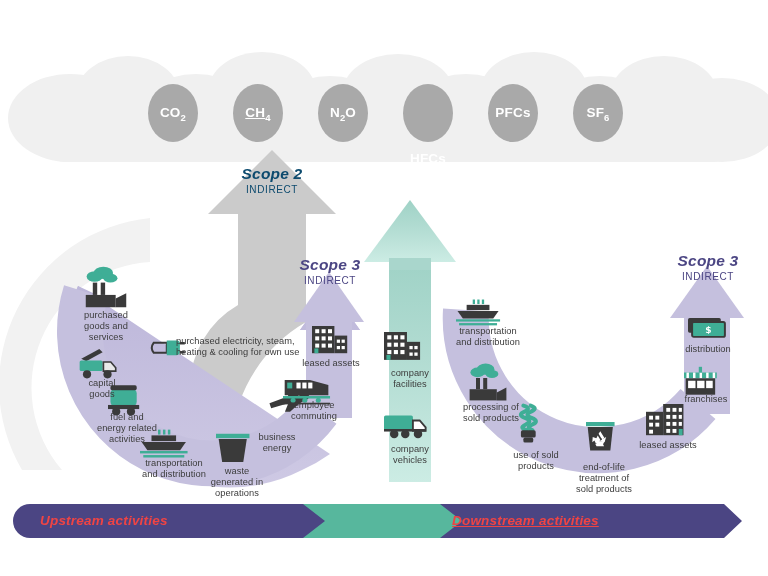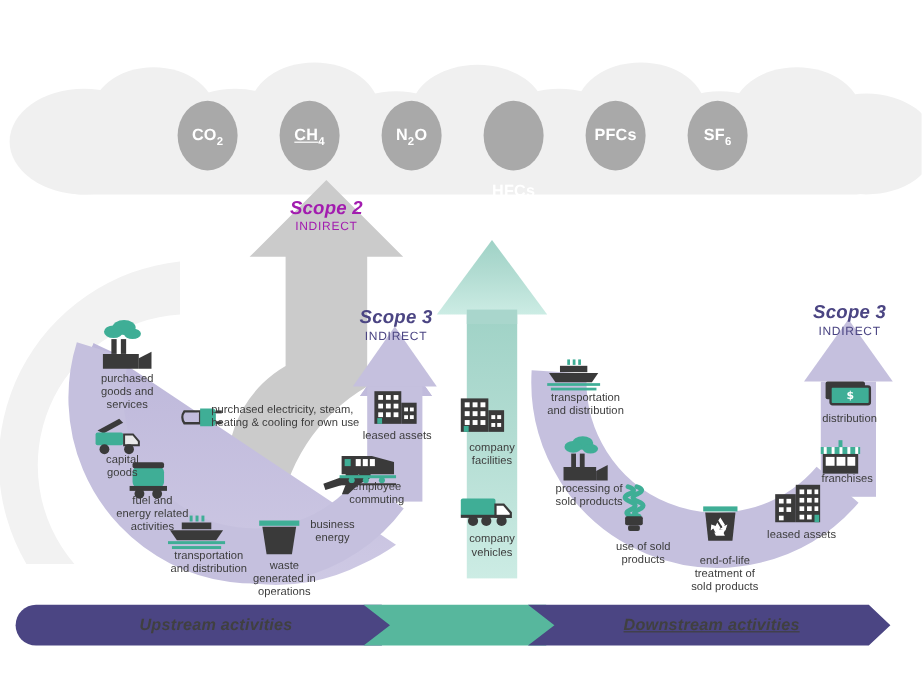--- a/index.html
+++ b/index.html
@@ -18,33 +18,33 @@
   }
   .gas-label sub{font-size:9.5px;}
 
   .scope-title{position:absolute;text-align:center;}
   .scope-title .s1{
     display:block;font-style:italic;font-weight:700;font-size:15.5px;letter-spacing:.2px;
   }
   .scope-title .s2{
     display:block;font-weight:400;font-size:10px;letter-spacing:.6px;margin-top:1px;
   }
-  .sc-grey .s1,.sc-grey .s2{color:#a21caf;}
+  .sc-grey .s1,.sc-grey .s2{color:#0c4a6e;}
   .sc-green .s1,.sc-green .s2{color:#63b6a4;}
   .sc-purple .s1,.sc-purple .s2{color:#4b4583;}
 
   .item-label{
     position:absolute;text-align:center;color:#3c3c3c;
     font-size:9.3px;line-height:1.18;letter-spacing:.05px;
   }
   .item-label.left-al{text-align:left;}
 
   .band-label{
-    position:absolute;color:#404040;font-style:italic;font-weight:700;
-    font-size:13.5px;letter-spacing:.2px;text-align:center;white-space:nowrap;
+    position:absolute;color:#ef4444;font-style:italic;font-weight:700;
+    font-size:13.5px;letter-spacing:.2px;white-space:nowrap;
   }
 </style>
 </head>
 <body>
 
 <div id="stage">
 
   <svg class="layer" viewBox="0 0 768 576">
     <defs>
       <linearGradient id="gradGreen" x1="0" y1="1" x2="0" y2="0">

